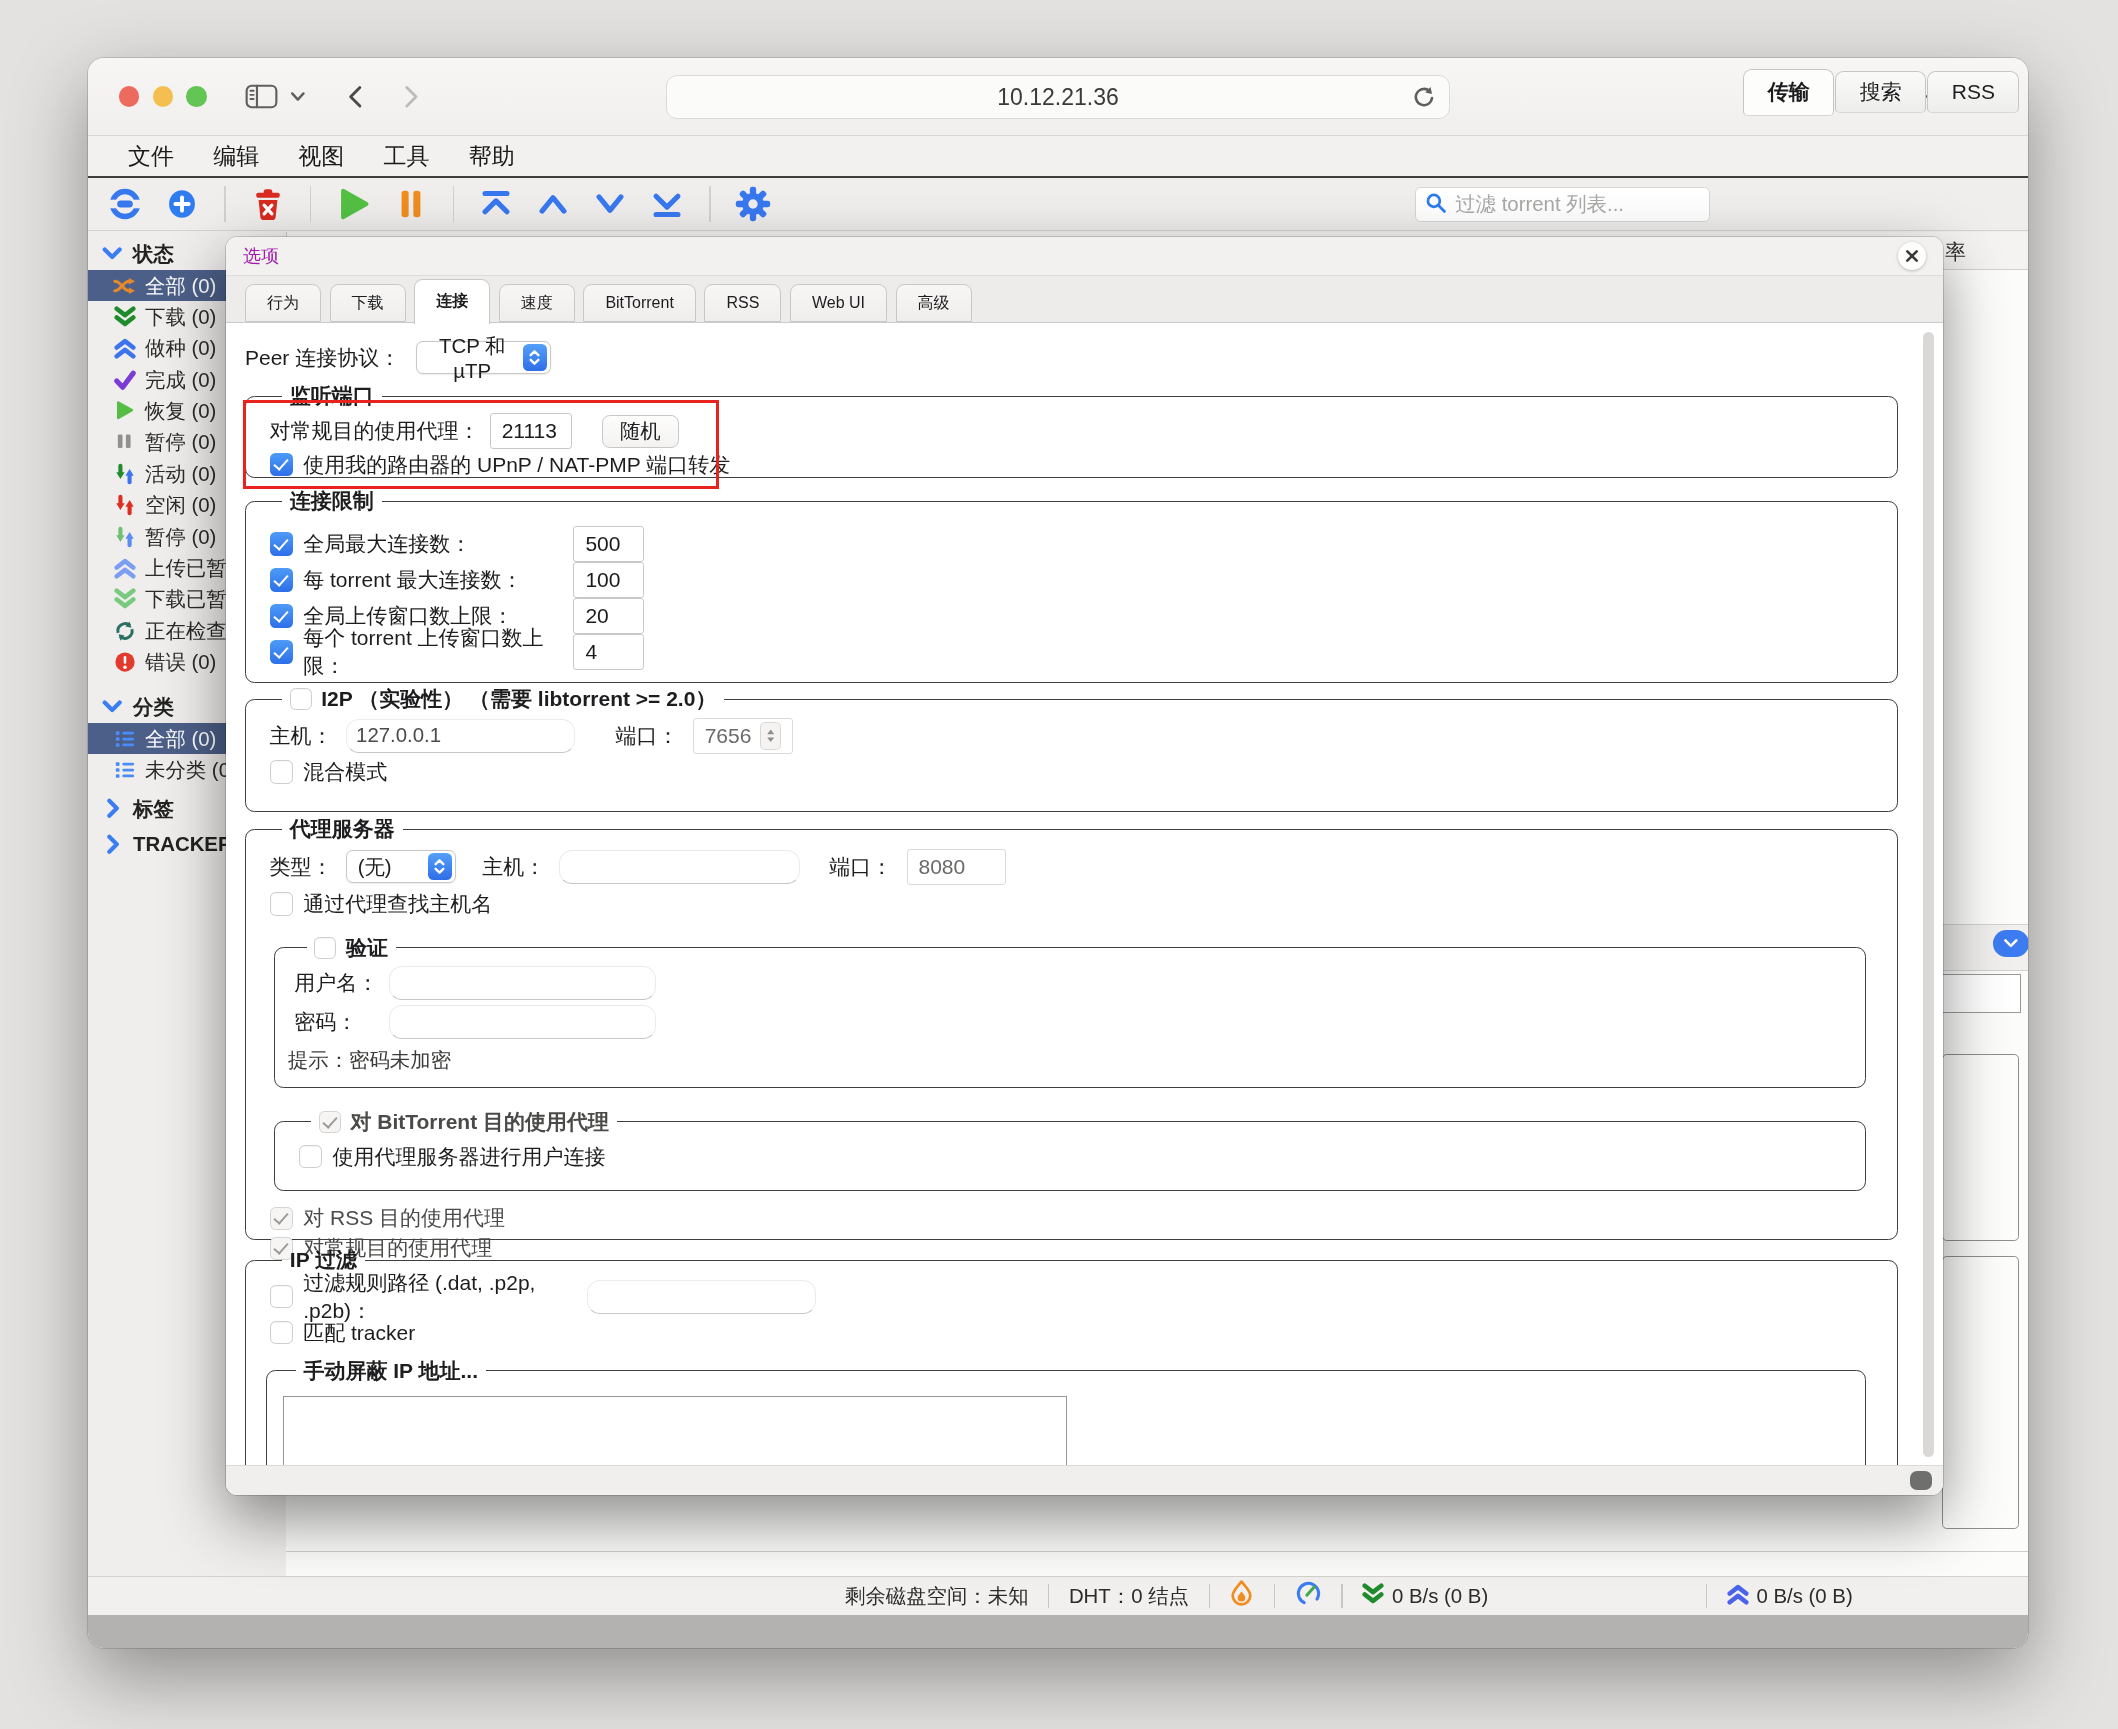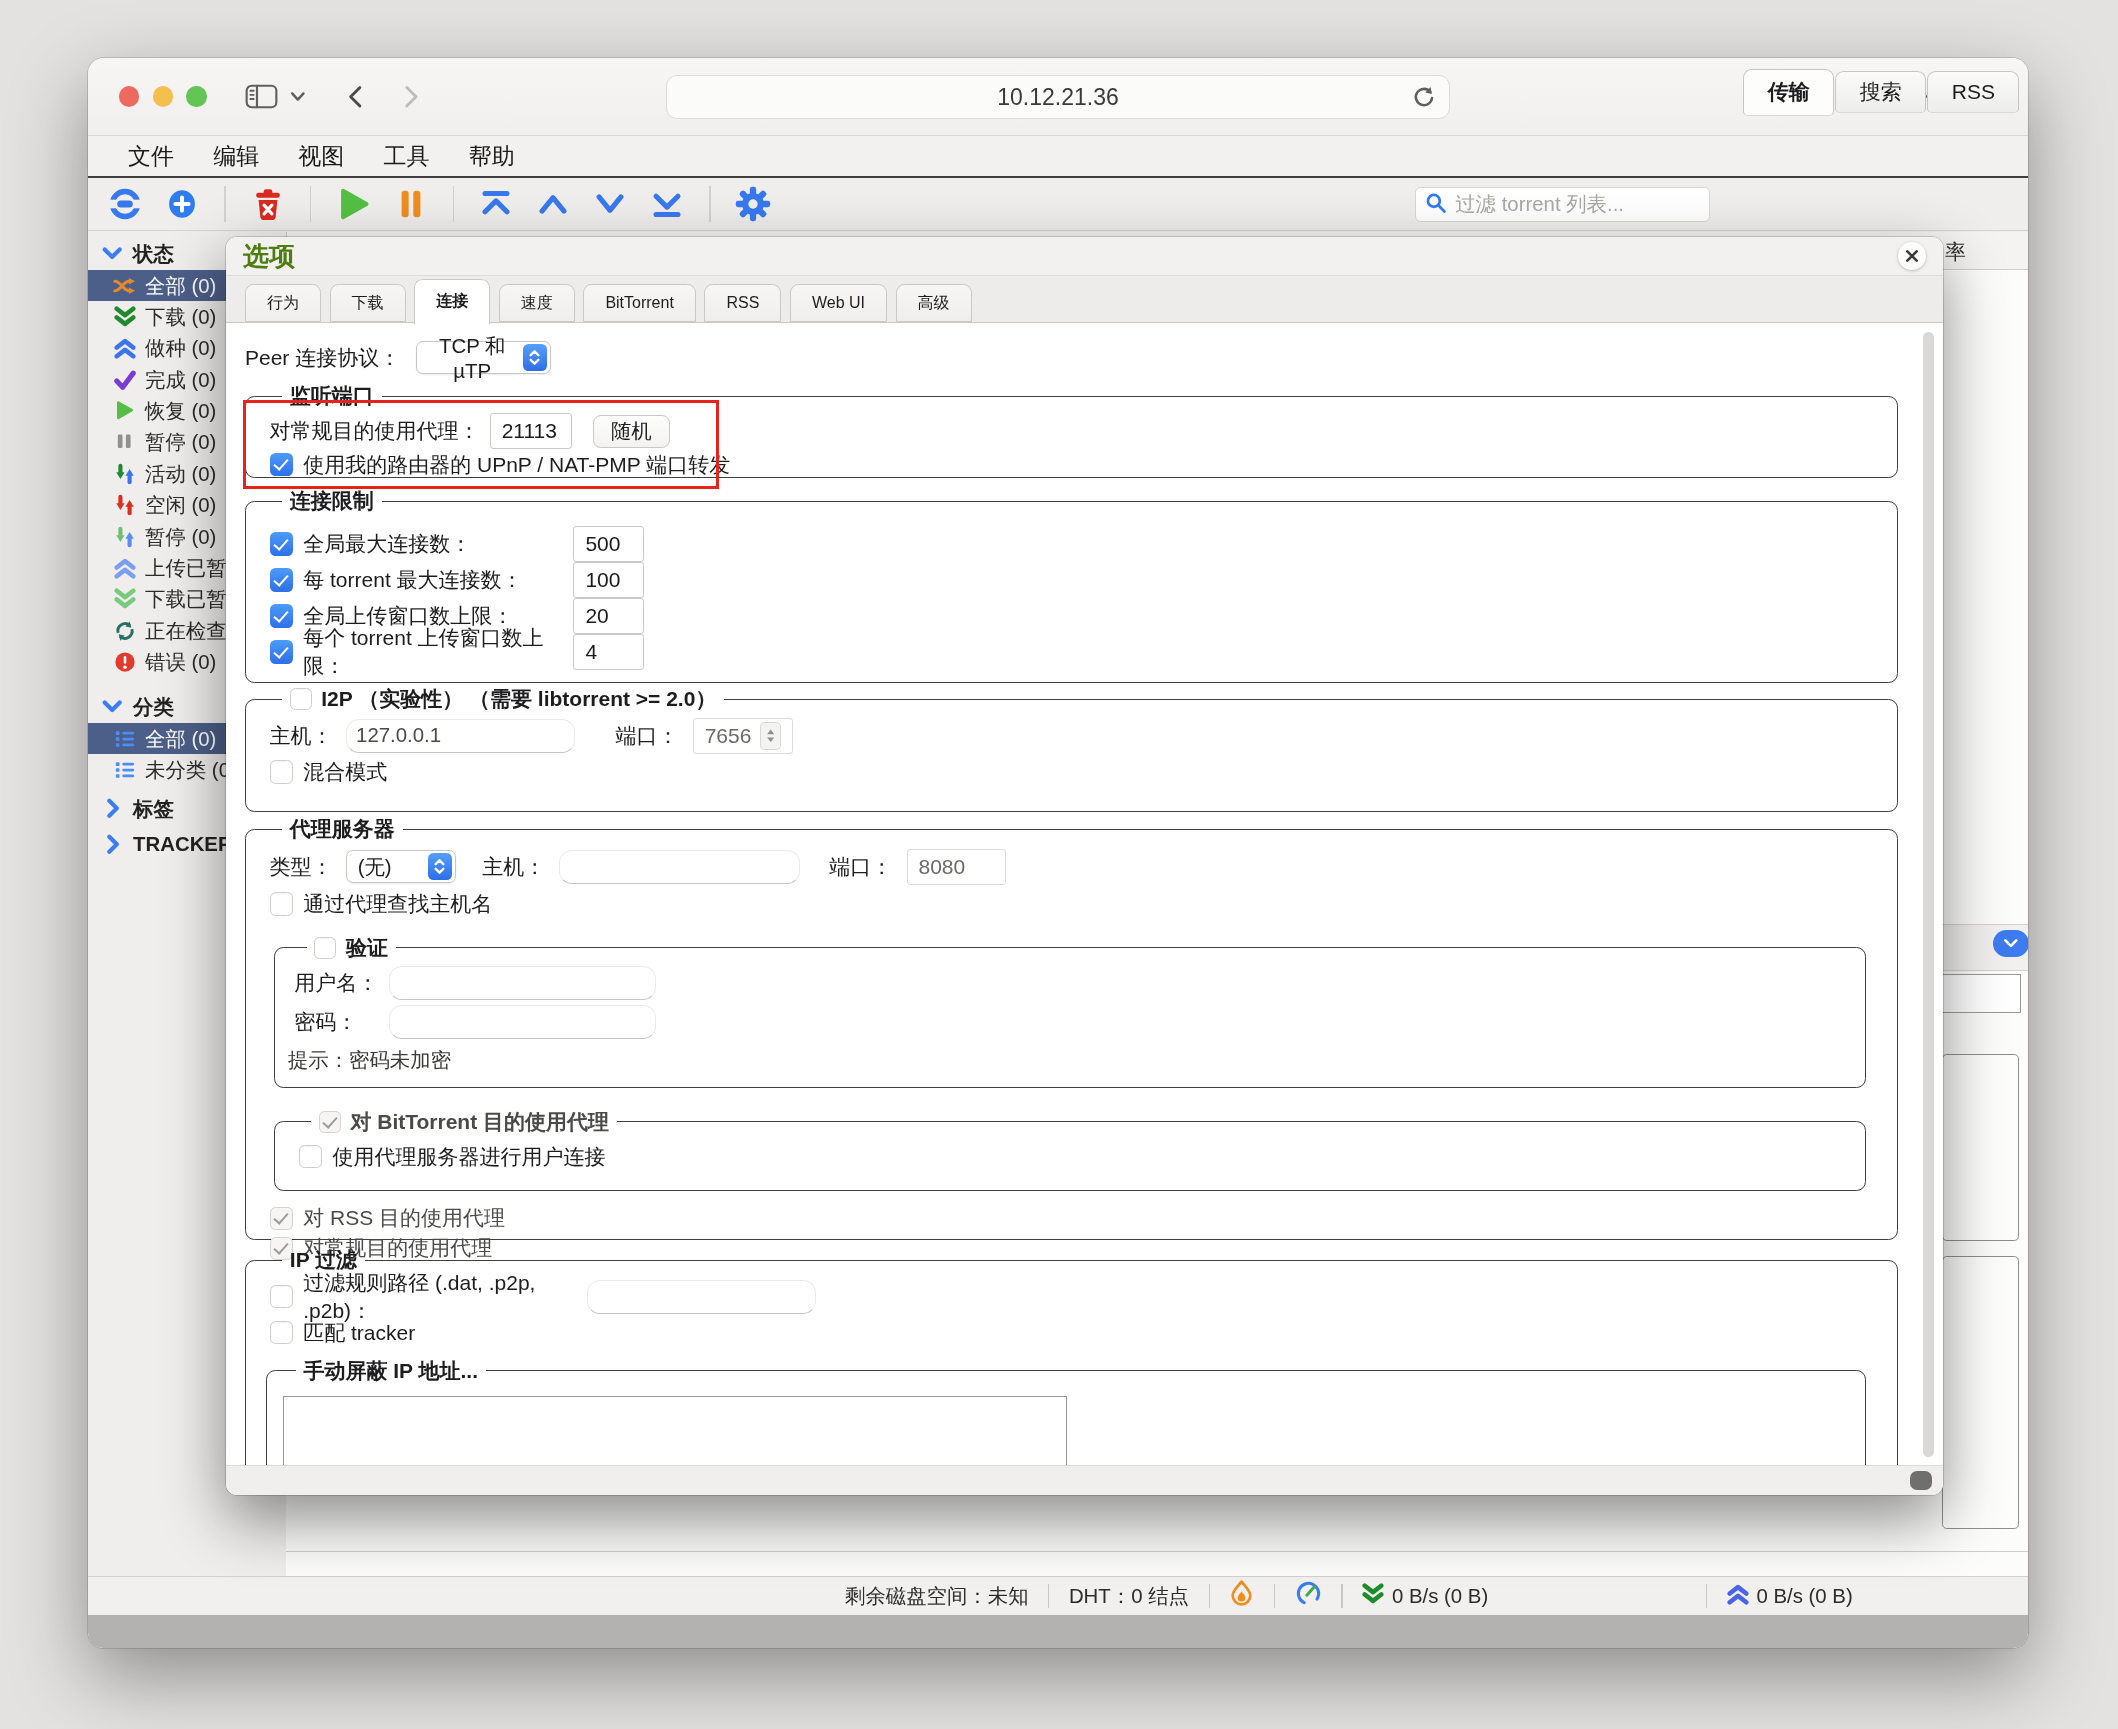--- a/index.html
+++ b/index.html
@@ -65,21 +65,21 @@
   .statusbar { position:absolute; left:0; right:0; top:1518px; height:39px; background:#f1f0ee; border-top:0.8px solid #d2d1cf;
     display:flex; align-items:center; padding-left:757px; font-size:20.4px; color:#2b2b29; z-index:3; }
   .ssep { width:1.2px; height:23.5px; background:#c8c7c5; margin:0 19.6px; flex:none; }
   .sgroup { display:flex; align-items:center; gap:7.8px; }
   .winbottom { position:absolute; left:0; right:0; top:1557px; height:33px; background:#b3b2b0; border-radius:0 0 15.7px 15.7px; z-index:3; }
 
   
   .dialog { position:absolute; left:138px; top:179px; width:1717px; height:1258px; border-radius:11px; overflow:hidden;
     background:#fff; box-shadow:0 23.5px 63px rgba(0,0,0,.45), 0 0 0 0.8px rgba(0,0,0,.2); z-index:40; }
   .dlg-header { height:39px; background:#f2f1ef; border-bottom:0.8px solid #dddcda; display:flex; align-items:center; padding:0 17px; }
-  .dlg-title { font-size:26px; font-weight:bold; color:#4d7c0f; }
+  .dlg-title { font-size:18px; font-weight:normal; color:#a21caf; }
   .dlg-close { margin-left:auto; width:28px; height:28px; border-radius:50%; background:#fdfdfc; box-shadow:0 0.8px 3.1px rgba(0,0,0,.25);
     display:flex; align-items:center; justify-content:center; }
   .dlg-tabs { height:47px; background:#edecea; border-bottom:1.6px solid #cbcac8; display:flex; align-items:flex-end; padding-left:19px; gap:8.6px; }
   .tab { height:38px; padding:0 21px; border:1.2px solid #c9c8c6; border-radius:8.6px 8.6px 0 0; background:linear-gradient(#f7f6f4,#efeeec);
     font-size:16px; color:#1d1d1f; display:flex; align-items:center; }
   .tab.active { background:#fff; font-weight:bold; height:45px; margin-bottom:-1.6px; border-bottom:none; z-index:2; }
   .dlg-content { position:absolute; left:0; top:86px; right:0; bottom:30px; background:#fff; overflow:hidden; font-size:21px; color:#1d1d1f; }
   .dlg-bottom { position:absolute; left:0; bottom:0; right:0; height:30px; background:#f0efed; border-top:0.8px solid #dcdbd9; }
   .dlg-hthumb { position:absolute; right:11px; bottom:5.5px; width:22px; height:19px; border-radius:7px; background:#6f6f6d; }
   .dlg-vscroll { position:absolute; right:8.6px; top:9.4px; bottom:7.8px; width:11px; border-radius:5.5px; background:#d9d8d6; }
@@ -571,21 +571,21 @@
         </span>
       </div>
 
       <fieldset class="fs fs-listen">
         <legend>
             <span>监听端口</span>
           </legend>
         <div class="frow">
           <span>对常规目的使用代理：</span>
           <span class="inbox" style="width:82px">21113</span>
-          <span class="btn" style="margin-left:11px">随机</span>
+          <span class="btn" style="margin-left:20px">随机</span>
         </div>
         <div class="frow" style="height:31px">
           <span class="cb on"></span>
           <span>使用我的路由器的 UPnP / NAT-PMP 端口转发</span>
         </div>
       </fieldset>
       <div class="annotation"></div>
 
       <fieldset class="fs fs-limits">
         <legend>

